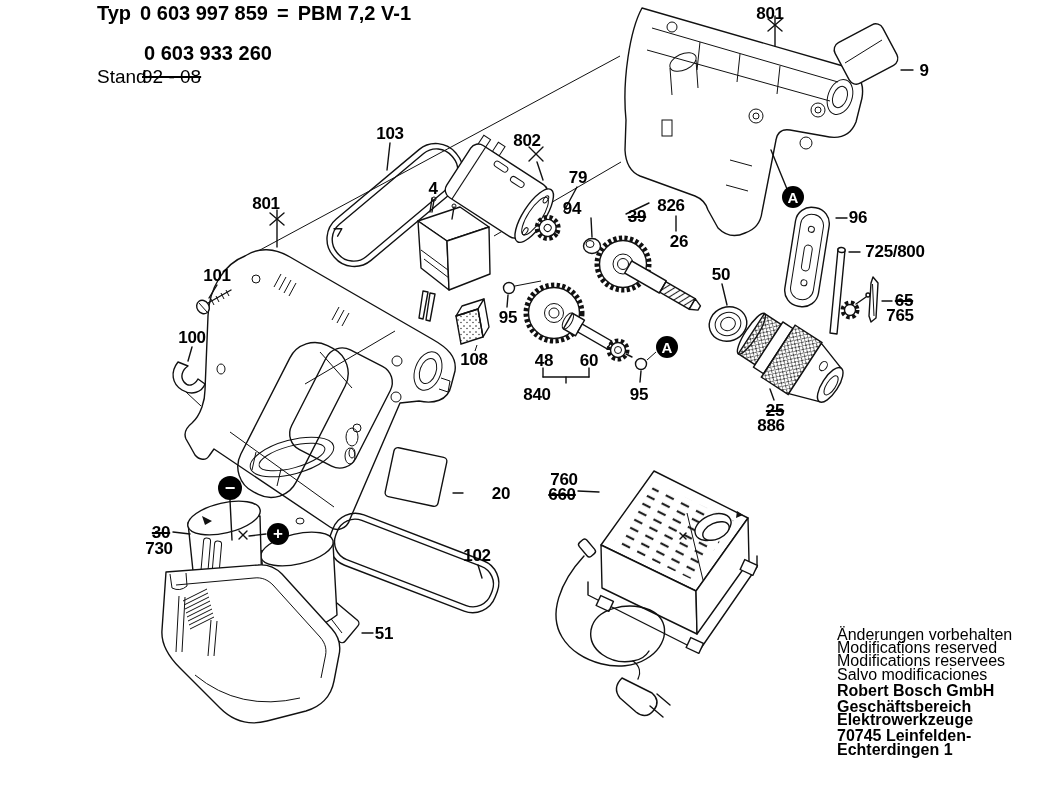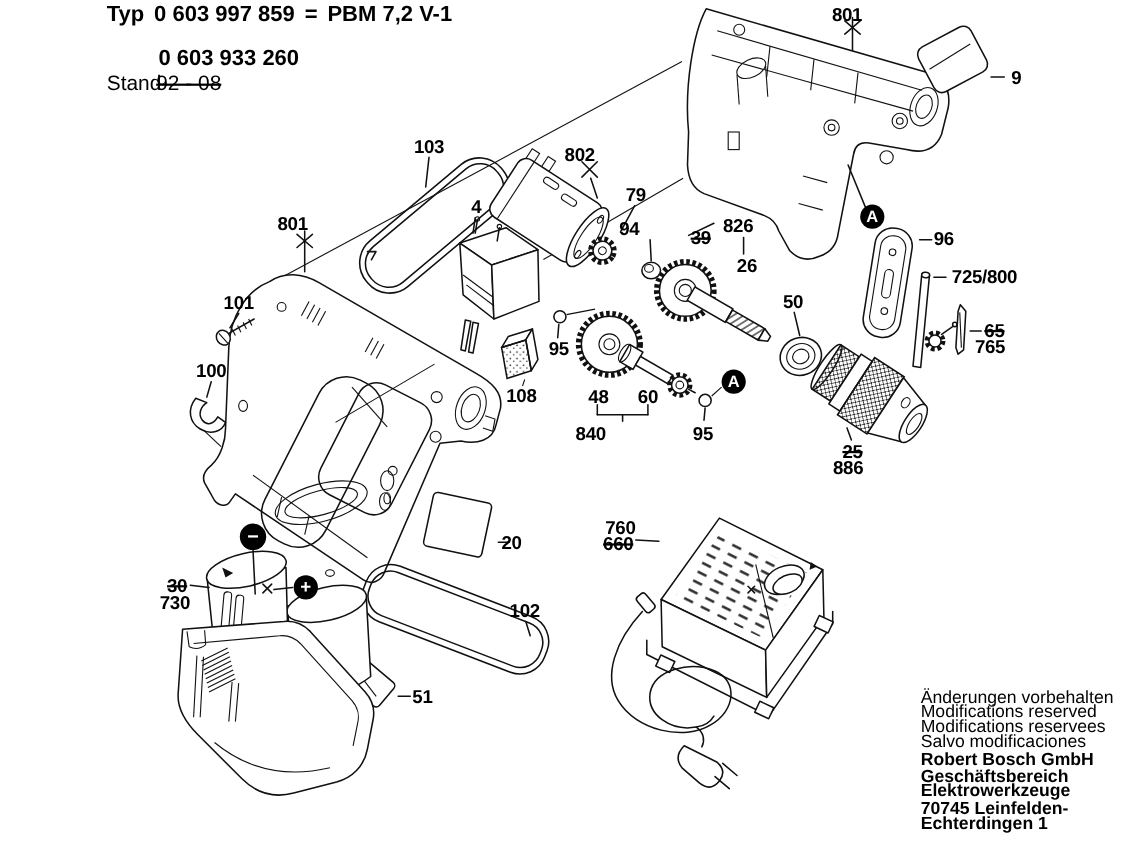--- a/index.html
+++ b/index.html
@@ -403,21 +403,21 @@
 <div class="pl" style="left:721px;top:266px">50</div>
 <div class="pl" style="left:508px;top:309px">95</div>
 <div class="pl" style="left:192px;top:329px">100</div>
 <div class="pl" style="left:474px;top:351px">108</div>
 <div class="pl" style="left:544px;top:352px">48</div>
 <div class="pl" style="left:589px;top:352px">60</div>
 <div class="pl" style="left:537px;top:386px">840</div>
 <div class="pl" style="left:639px;top:386px">95</div>
 <div class="pl struck" style="left:775px;top:402px">25</div>
 <div class="pl" style="left:771px;top:417px">886</div>
-<div class="pl" style="left:465px;top:485px">20</div>
+<div class="pl" style="left:501px;top:485px">20</div>
 <div class="pl" style="left:564px;top:471px">760</div>
 <div class="pl struck" style="left:562px;top:486px">660</div>
 <div class="pl" style="left:477px;top:547px">102</div>
 <div class="pl" style="left:384px;top:625px">51</div>
 <div class="pl struck" style="left:161px;top:524px">30</div>
 <div class="pl" style="left:159px;top:540px">730</div>
 
 <div class="mark" style="left:782px;top:186px;width:22px;height:22px;font-size:15px">A</div>
 <div class="mark" style="left:656px;top:336px;width:22px;height:22px;font-size:15px">A</div>
 <div class="mark" style="left:218px;top:476px;width:24px;height:24px;font-size:18px">−</div>

